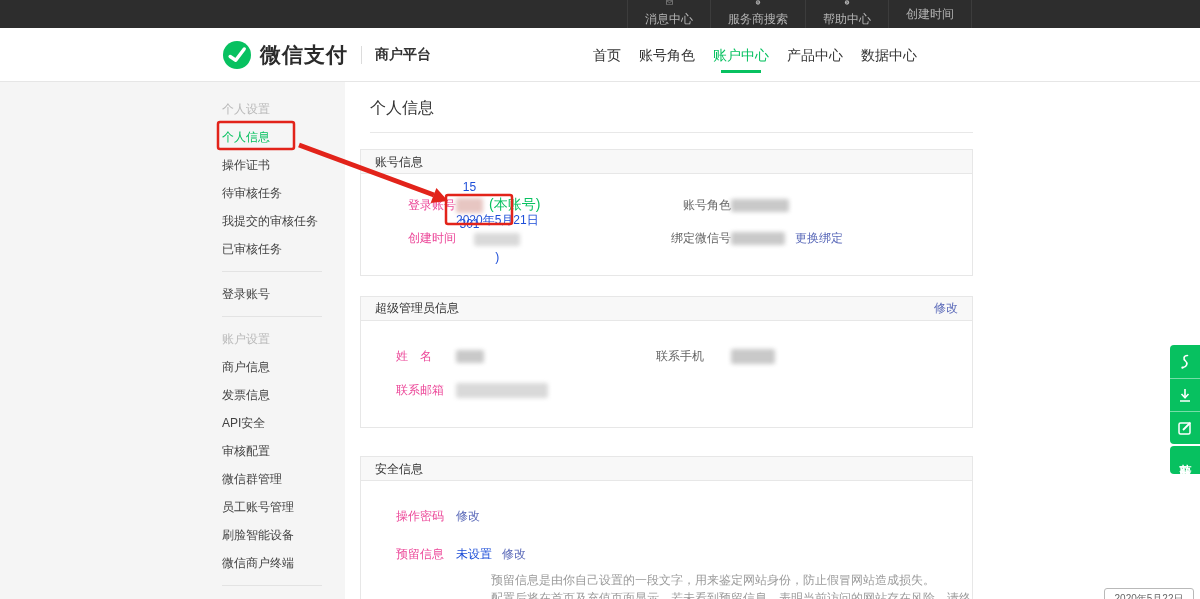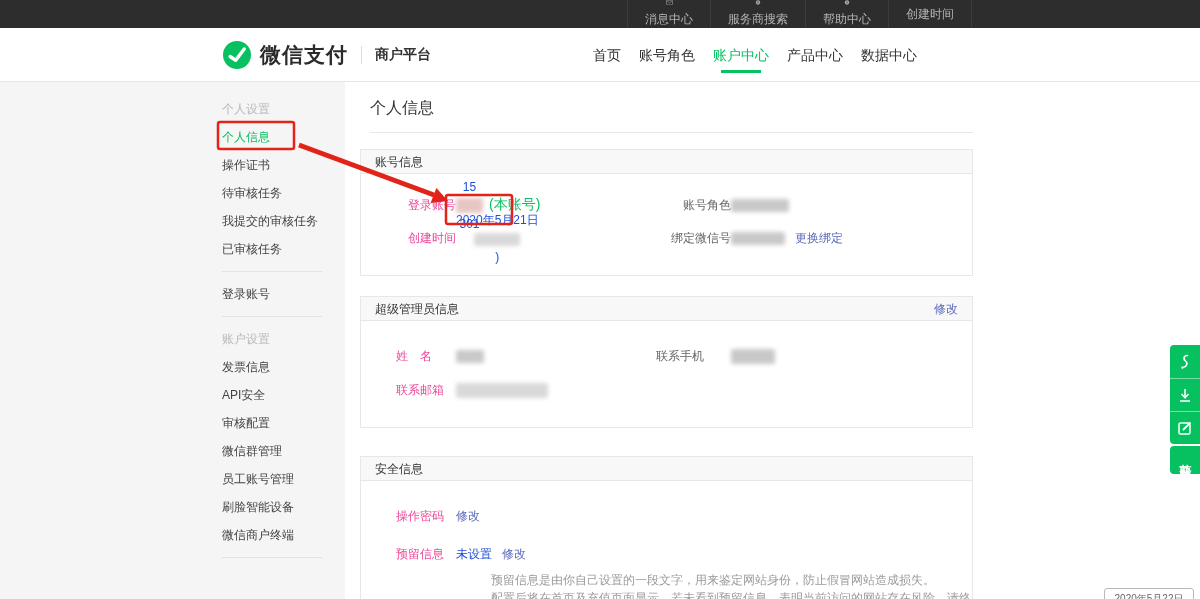--- a/index.html
+++ b/index.html
@@ -34,21 +34,21 @@
   .side-item.active { color:#07c160; }
   .side-divider { height:1px; background:#e3e3e3; width:100px; margin:8px 0 8px 222px; }
 
   
   .main { position:absolute; left:360px; top:82px; width:613px; }
   .page-title { margin-top:16px; margin-left:10px; font-size:16px; color:#333; }
   .title-divider { margin-top:13px; margin-left:10px; height:1px; background:#e8e8e8; }
 
   .section { border:1px solid #e7e7e7; background:#fff; }
   .sec1 { margin-top:16px;text-align:right; }
-  .sec2 { margin-top:20px; }
+  .sec2 { margin-top:20px;font-family:Liberation Mono, monospace; }
   .sec3 { margin-top:28px; height:200px; }
   .section-header { height:24px; line-height:24px; background:#f8f8f8; border-bottom:1px solid #e7e7e7; font-size:12px; color:#333; padding:0 14px; display:flex; justify-content:space-between; align-items:center; }
   .section-body { padding:0 0 28px 0; }
   .info-row { display:flex; align-items:center; margin-top:22px; height:18px; }
   .pair { display:flex; align-items:center; }
   .pair-left { width:295px; }
   .lbl { padding-left:35px; width:95px; font-size:12px; color:#ec4899; flex:0 0 95px; }
   .lbl-r { width:75px; font-size:12px; color:#666; flex:0 0 75px; }
   .val { font-size:12px; color:#1d4ed8; display:flex; align-items:center; gap:4px;flex-direction:column; }
   .link { color:#5968b8; cursor:pointer; font-size:12px; text-decoration:none; }
@@ -135,20 +135,21 @@
     <div class="side-row side-group-header">个人设置</div>
     <div class="side-row side-item active">个人信息</div>
     <div class="side-row side-item">操作证书</div>
     <div class="side-row side-item">待审核任务</div>
     <div class="side-row side-item">我提交的审核任务</div>
     <div class="side-row side-item">已审核任务</div>
     <div class="side-divider"></div>
     <div class="side-row side-item">登录账号</div>
     <div class="side-divider"></div>
     <div class="side-row side-group-header">账户设置</div>
+    <div class="side-row side-item">商户信息</div>
     <div class="side-row side-item">发票信息</div>
     <div class="side-row side-item">API安全</div>
     <div class="side-row side-item">审核配置</div>
     <div class="side-row side-item">微信群管理</div>
     <div class="side-row side-item">员工账号管理</div>
     <div class="side-row side-item">刷脸智能设备</div>
     <div class="side-row side-item">微信商户终端</div>
     <div class="side-divider"></div>
   </div>
 

